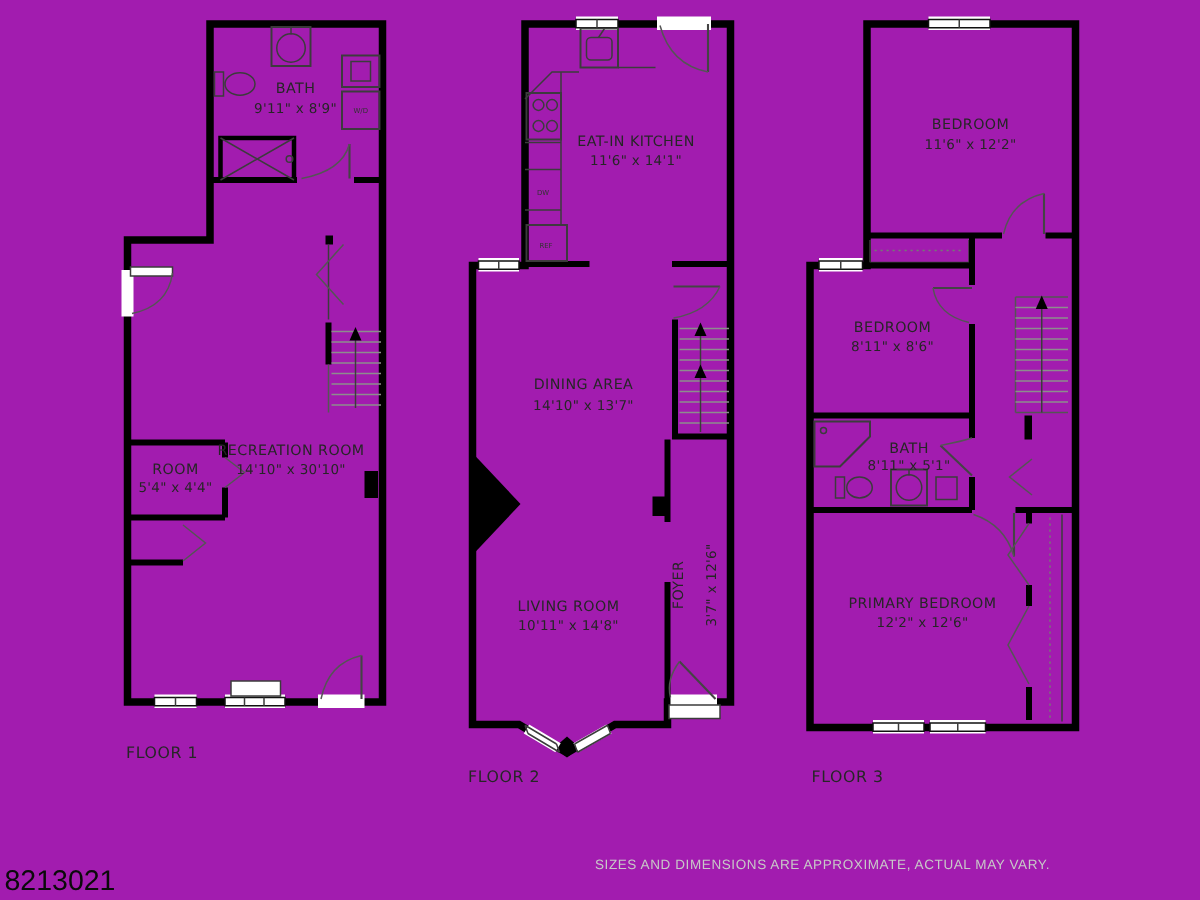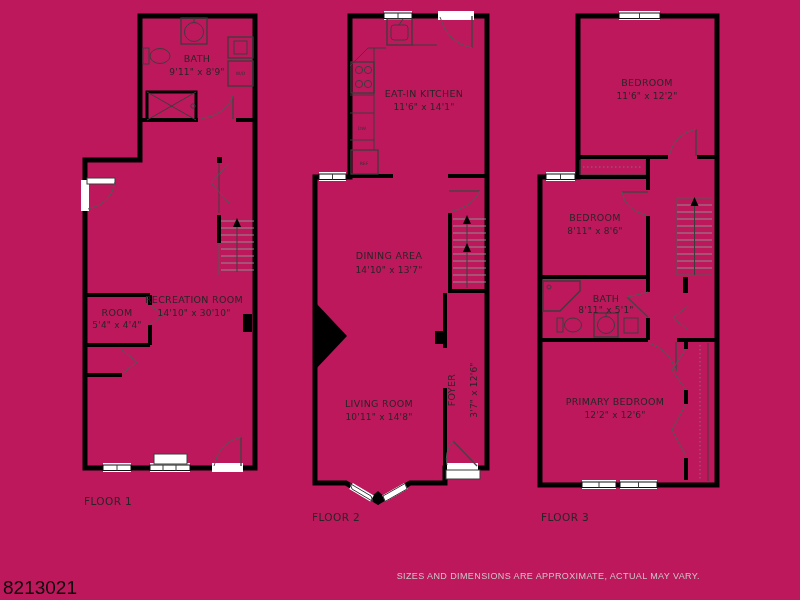--- a/index.html
+++ b/index.html
@@ -1,16 +1,16 @@
 <!DOCTYPE html>
 <html><head>
 <meta charset="utf-8">
 <style>
   html,body{margin:0;padding:0;background:#fff;}
-  #stage{position:relative;width:800px;height:600px;background:#be185d;overflow:hidden;
+  #stage{position:relative;width:800px;height:600px;background:#a21caf;overflow:hidden;
          font-family:"DejaVu Sans",sans-serif;}
   svg{position:absolute;left:0;top:0;}
   .wall{fill:none;stroke:#000;stroke-width:5;stroke-linejoin:miter;}
   .iwall{fill:none;stroke:#000;stroke-width:4;stroke-linecap:butt;}
   .iwall3{fill:none;stroke:#000;stroke-width:3;}
   .thin{fill:none;stroke:#3c3c3c;stroke-width:1;}
   .thin12{fill:none;stroke:#3c3c3c;stroke-width:1.3;}
   .fixfill{fill:#fff;stroke:#3c3c3c;stroke-width:1;}
   .door{fill:none;stroke:#555;stroke-width:1;}
   .leaf{fill:none;stroke:#444;stroke-width:1.4;}

